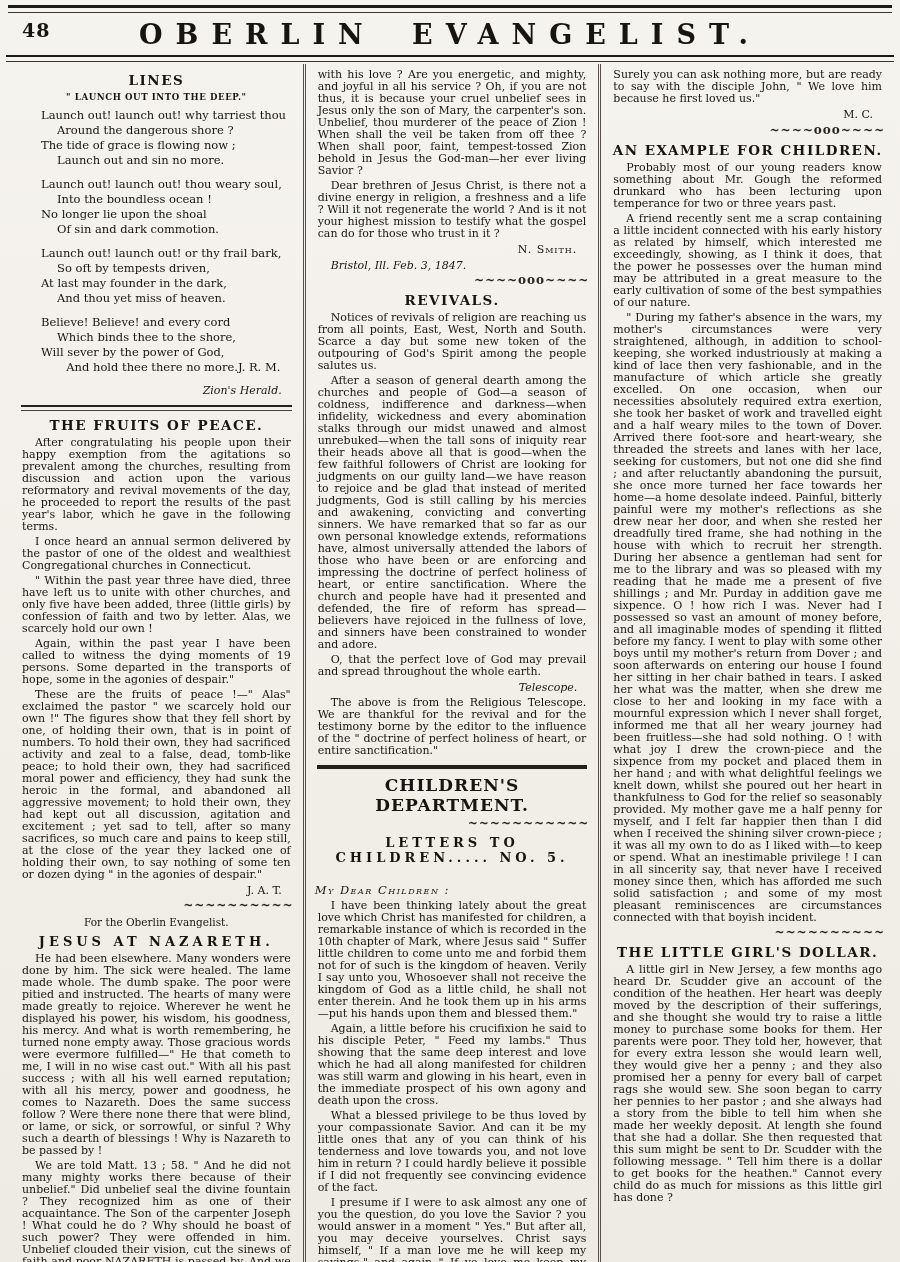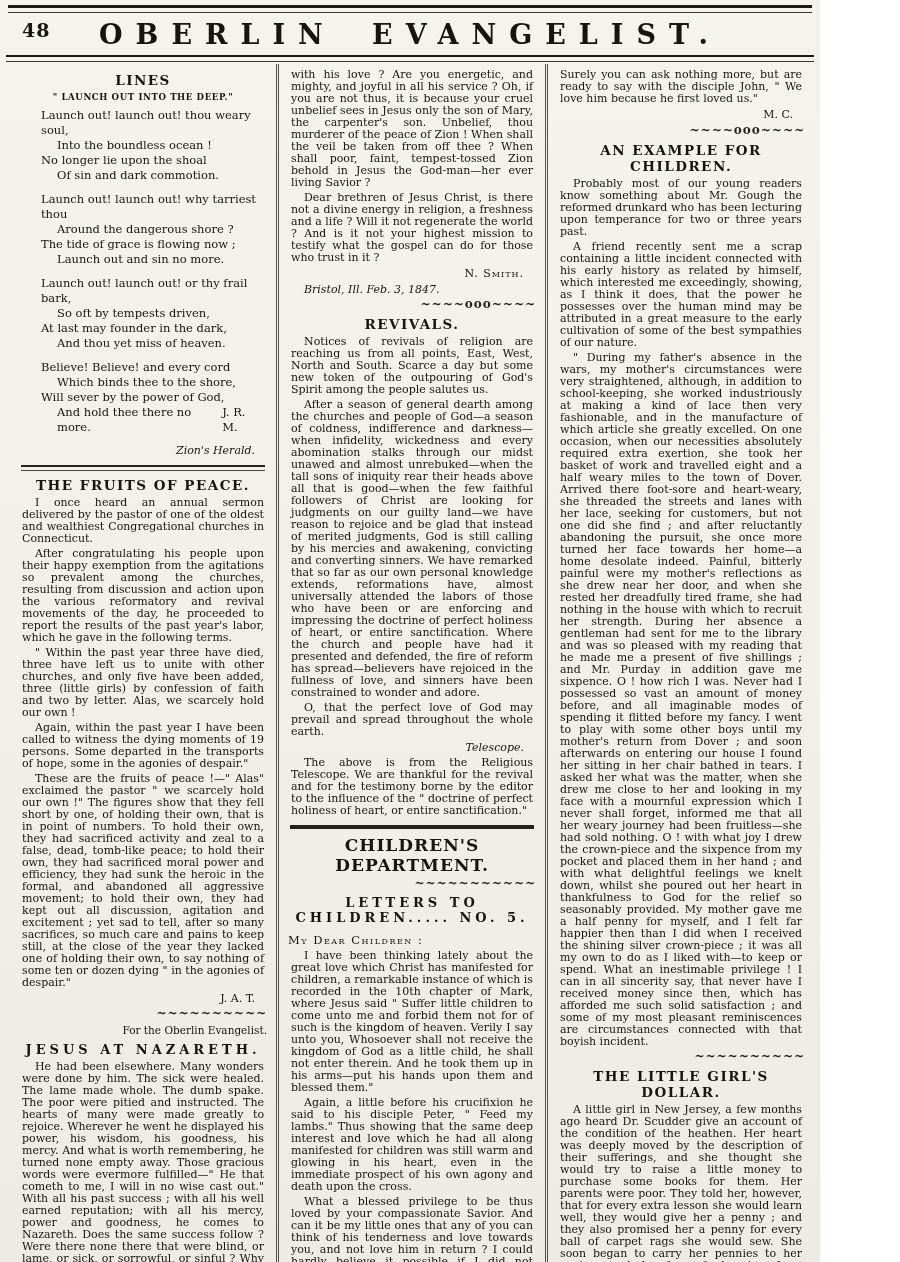--- a/index.html
+++ b/index.html
@@ -1,39 +1,39 @@
 <!DOCTYPE html>
 <html><head>
 <meta charset="utf-8">
 <style>
   html,body{margin:0;padding:0;}
   .page{
-    width:820px;height:1262px;box-sizing:border-box;overflow:hidden;
+    width:900px;height:1262px;box-sizing:border-box;overflow:hidden;
     background:linear-gradient(180deg,#f5f3ed 0%,#f1efe8 55%,#edebe3 100%);
     color:#18150f;
     font-family:"DejaVu Serif","Liberation Serif",serif;
   }
   
   .hdr-top-rule{height:4px;border-top:3px solid #1d1a15;border-bottom:1px solid #3a352c;margin:5px 8px 0 8px;}
   .hdr-row{position:relative;height:42px;display:flex;align-items:center;justify-content:center;}
   .page-num{position:absolute;left:22px;top:6px;font-size:19px;font-weight:bold;letter-spacing:1px;}
   .masthead{font-size:27px;font-weight:bold;letter-spacing:13px;word-spacing:14px;white-space:nowrap;text-align:center;}
   .hdr-bot-rule{height:4px;border-top:2px solid #1d1a15;border-bottom:1px solid #3a352c;margin:0 6px;}
   
   .cols{display:flex;height:1208px;overflow:hidden;padding:2px 6px 0 10px;box-sizing:border-box;}
   .col{flex:1 1 0;padding:2px 9px 0 9px;overflow:hidden;min-width:0;}
   .col + .col{border-left:3px double #55504a;}
   
   .para{margin:3px;font-size:11px;line-height:12px;text-align:justify;text-indent:13px;}
   .para.noindent{text-indent:0;}
   .sec-title{text-align:center;font-weight:bold;font-size:13.5px;letter-spacing:1.5px;margin:6px 0 4px 0;}
   .t-spaced{letter-spacing:4px;font-size:13px;}
   .t-dept{font-size:17px;letter-spacing:1px;margin-bottom:1px;}
-  .dateline{text-align:right;font-size:10.5px;margin-top:5px;}
-  .salutation{font-variant:small-caps;letter-spacing:1.5px;font-size:11.5px;margin:8px 0 1px 0;}
+  .dateline{text-align:center;font-size:10.5px;margin-top:5px;}
+  .salutation{font-variant:small-caps;letter-spacing:1.5px;font-size:11.5px;margin:18px 0 1px 0;font-style:italic;}
   .sig{text-align:right;font-size:11px;line-height:13.6px;padding-right:12px;margin:0;}
   .sig.sc{font-variant:small-caps;letter-spacing:1px;}
   .sig.it{font-style:italic;}
   .bristol{font-style:italic;}
   
   .poem{margin:3px 0 2px 22px;font-size:11.5px;line-height:15px;}
   .stanza{margin-bottom:9px;}
   .poem-line.indent{margin-left:16px;}
   .poem-last-row{display:flex;justify-content:center;align-items:baseline;}
   .sig-inline{padding-right:4px;}
@@ -54,52 +54,52 @@
   </div>
   <div class="hdr-bot-rule"></div>
   <div class="cols" id="cols">
       <div class="col">
         <div class="sec-title">LINES</div>
         <div class="poem-epigraph">
           <div>" LAUNCH OUT INTO THE DEEP."</div>
         </div>
         <div class="poem">
           <div class="stanza">
+            <div class="poem-line">Launch out! launch out! why tarriest thou</div>
+            <div class="poem-line indent">Around the dangerous shore ?</div>
+            <div class="poem-line">The tide of grace is flowing now ;</div>
+            <div class="poem-line indent">Launch out and sin no more.</div>
+          </div>
+          <div class="stanza">
             <div class="poem-line">Launch out! launch out! thou weary soul,</div>
             <div class="poem-line indent">Into the boundless ocean !</div>
             <div class="poem-line">No longer lie upon the shoal</div>
             <div class="poem-line indent">Of sin and dark commotion.</div>
-          </div>
-          <div class="stanza">
-            <div class="poem-line">Launch out! launch out! why tarriest thou</div>
-            <div class="poem-line indent">Around the dangerous shore ?</div>
-            <div class="poem-line">The tide of grace is flowing now ;</div>
-            <div class="poem-line indent">Launch out and sin no more.</div>
           </div>
           <div class="stanza">
             <div class="poem-line">Launch out! launch out! or thy frail bark,</div>
             <div class="poem-line indent">So oft by tempests driven,</div>
             <div class="poem-line">At last may founder in the dark,</div>
             <div class="poem-line indent">And thou yet miss of heaven.</div>
           </div>
           <div class="stanza">
             <div class="poem-line">Believe! Believe! and every cord</div>
             <div class="poem-line indent">Which binds thee to the shore,</div>
             <div class="poem-line">Will sever by the power of God,</div>
             <div class="poem-last-row">
               <span class="poem-line indent">And hold thee there no more.</span>
               <span class="sig-inline">J. R. M.</span>
             </div>
           </div>
         </div>
         <div class="sig it">Zion's Herald.</div>
         <div class="rule-div"></div>
         <div class="sec-title ">THE FRUITS OF PEACE.</div>
+        <p class="para">After congratulating his people upon their happy exemption from the agitations so prevalent among the churches, resulting from discussion and action upon the various reformatory and revival movements of the day, he proceeded to report the results of the past year's labor, which he gave in the following terms.</p>
         <p class="para">I once heard an annual sermon delivered by the pastor of one of the oldest and wealthiest Congregational churches in Connecticut.</p>
-        <p class="para">After congratulating his people upon their happy exemption from the agitations so prevalent among the churches, resulting from discussion and action upon the various reformatory and revival movements of the day, he proceeded to report the results of the past year's labor, which he gave in the following terms.</p>
         <p class="para">" Within the past year three have died, three have left us to unite with other churches, and only five have been added, three (little girls) by confession of faith and two by letter. Alas, we scarcely hold our own !</p>
         <p class="para">Again, within the past year I have been called to witness the dying moments of 19 persons. Some departed in the transports of hope, some in the agonies of despair."</p>
         <p class="para">These are the fruits of peace !—" Alas" exclaimed the pastor " we scarcely hold our own !" The figures show that they fell short by one, of holding their own, that is in point of numbers. To hold their own, they had sacrificed activity and zeal to a false, dead, tomb-like peace; to hold their own, they had sacrificed moral power and efficiency, they had sunk the heroic in the formal, and abandoned all aggressive movement; to hold their own, they had kept out all discussion, agitation and excitement ; yet sad to tell, after so many sacrifices, so much care and pains to keep still, at the close of the year they lacked one of holding their own, to say nothing of some ten or dozen dying " in the agonies of despair."</p>
         <div class="sig ">J. A. T.</div>
         <div class="squiggle">~~~~~~~~~~</div>
         <div class="dateline">For the Oberlin Evangelist.</div>
         <div class="sec-title t-spaced">JESUS AT NAZARETH.</div>
         <p class="para">He had been elsewhere. Many wonders were done by him. The sick were healed. The lame made whole. The dumb spake. The poor were pitied and instructed. The hearts of many were made greatly to rejoice. Wherever he went he displayed his power, his wisdom, his goodness, his mercy. And what is worth remembering, he turned none empty away. Those gracious words were evermore fulfilled—" He that cometh to me, I will in no wise cast out." With all his past success ; with all his well earned reputation; with all his mercy, power and goodness, he comes to Nazareth. Does the same success follow ? Were there none there that were blind, or lame, or sick, or sorrowful, or sinful ? Why such a dearth of blessings ! Why is Nazareth to be passed by !</p>
         <p class="para">We are told Matt. 13 ; 58. " And he did not many mighty works there because of their unbelief." Did unbelief seal the divine fountain ? They recognized him as one of their acquaintance. The Son of the carpenter Joseph ! What could he do ? Why should he boast of such power? They were offended in him. Unbelief clouded their vision, cut the sinews of faith and poor NAZARETH is passed by. And we never hear that poor Nazareth ever obtained the blessing of Jesus.</p>
       </div>

